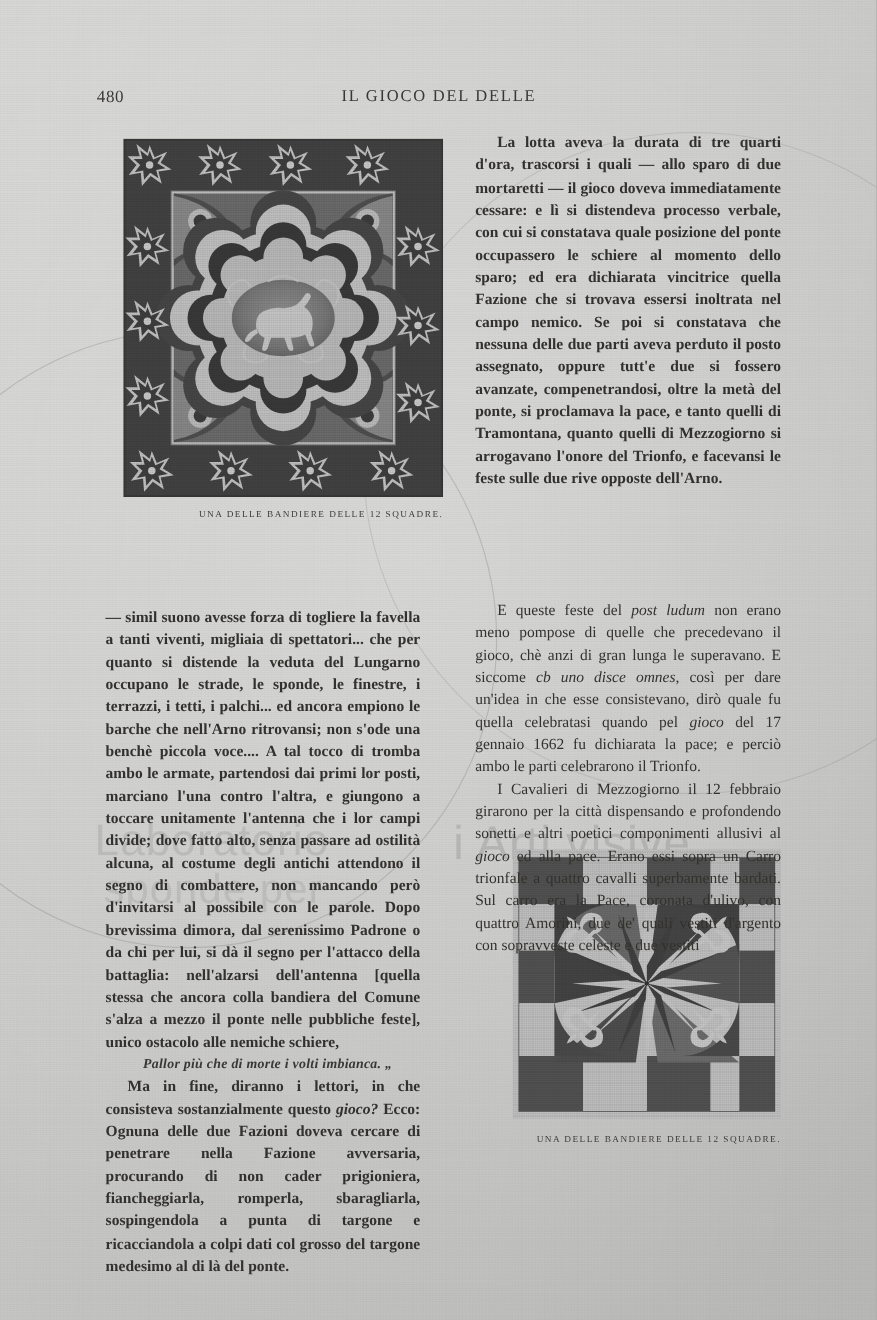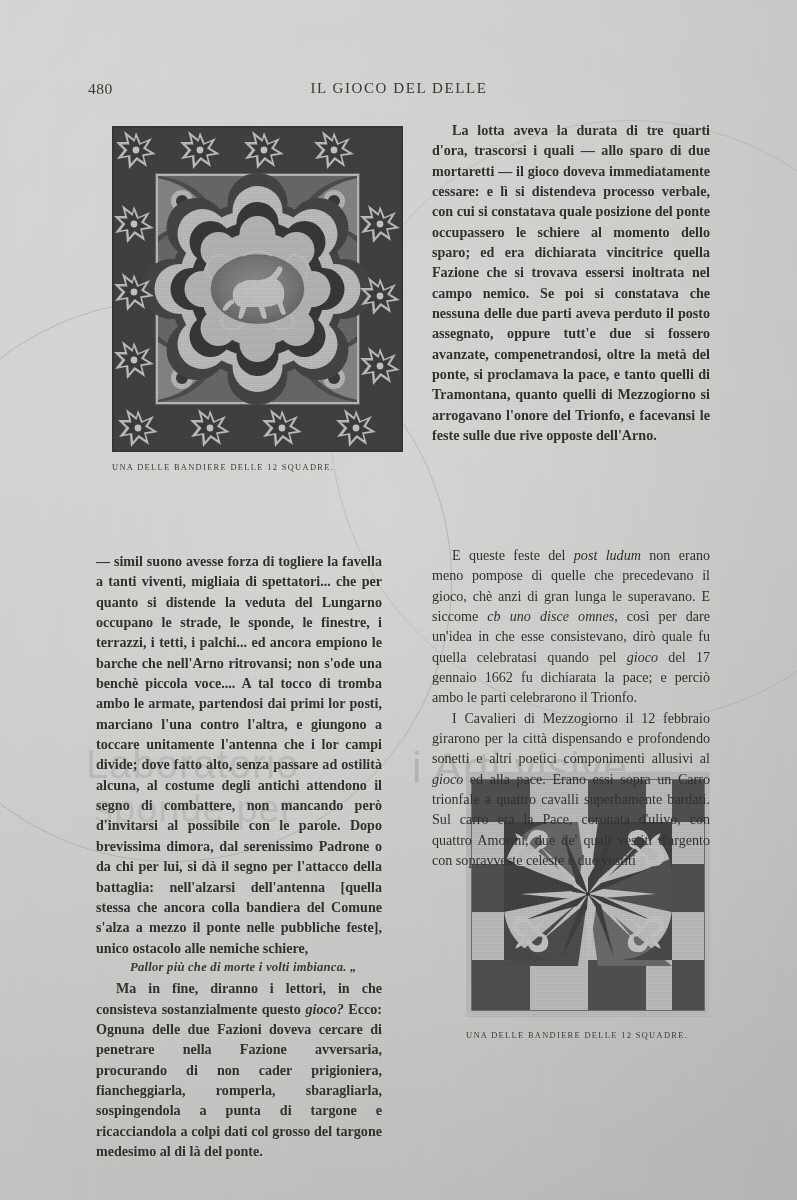--- a/index.html
+++ b/index.html
@@ -155,21 +155,21 @@
     pointer-events: none;
     opacity: 0.5;
     background-image:
       repeating-linear-gradient(0deg, rgba(0,0,0,0.10) 0px, rgba(0,0,0,0.10) 1px, rgba(255,255,255,0.06) 1px, rgba(255,255,255,0.06) 2px),
       repeating-linear-gradient(90deg, rgba(0,0,0,0.07) 0px, rgba(0,0,0,0.07) 1px, rgba(255,255,255,0.05) 1px, rgba(255,255,255,0.05) 2px);
     mix-blend-mode: multiply;
   }
 
   .caption {
     margin-top: 11px;
-    text-align: left;
+    text-align: right;
     font-size: 8.4px;
     letter-spacing: 1.35px;
     color: #3d3b37;
     font-variant: small-caps;
     text-transform: uppercase;
     white-space: nowrap;
   }
   .fig-2 .caption { margin-top: 14px; }
 </style>
 </head>

